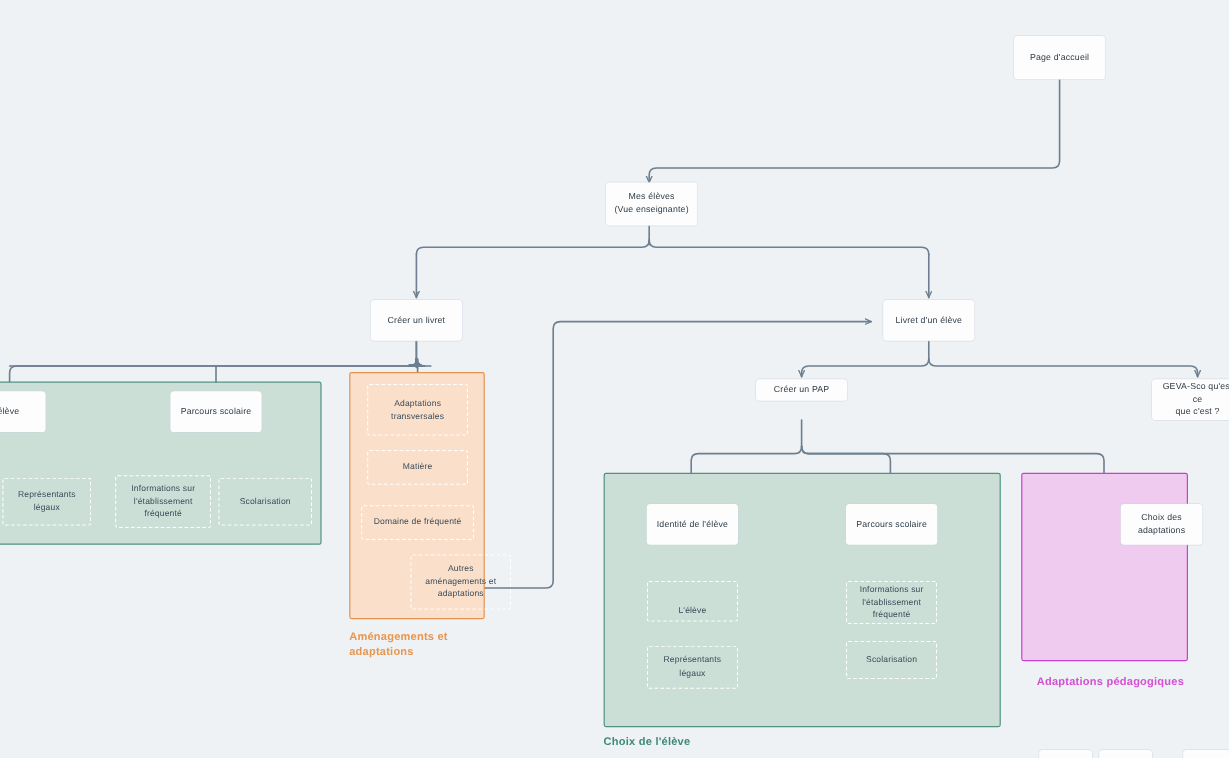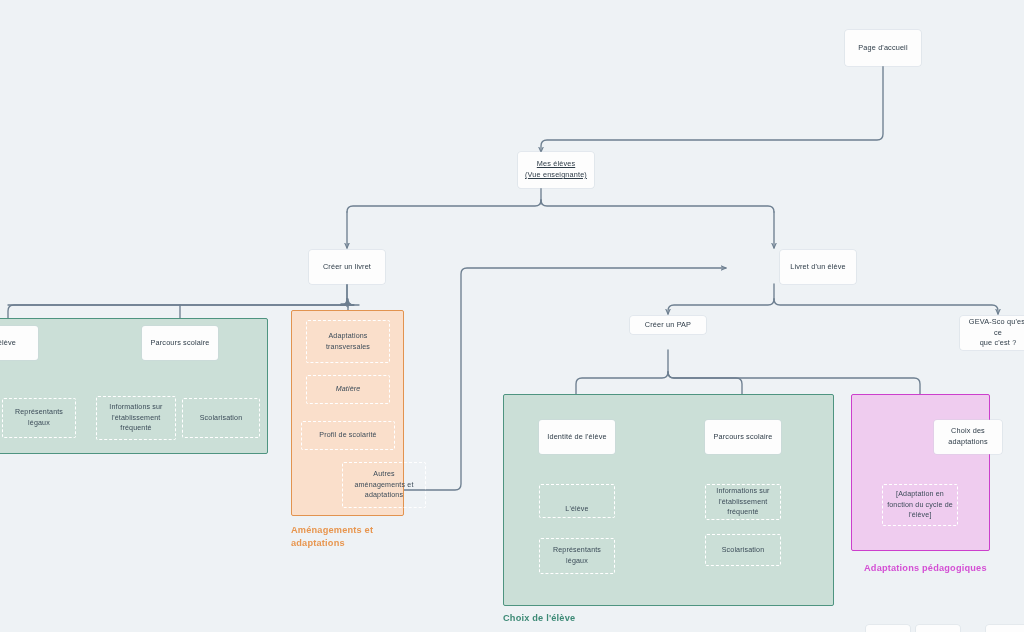--- a/index.html
+++ b/index.html
@@ -156,30 +156,30 @@
   <div class="panel panel-orange" style="left:291px;top:310px;width:113px;height:206px;"></div>
 
   <div class="panel panel-green" style="left:503px;top:394px;width:331px;height:212px;"></div>
 
   <div class="panel panel-purple" style="left:851px;top:394px;width:139px;height:157px;"></div>
 
   <div class="node" style="left:845px;top:30px;width:76px;height:36px;">
     <span>Page d'accueil</span>
   </div>
 
-  <div class="node" style="left:518px;top:152px;width:76px;height:36px;flex-direction:column;text-decoration:underline;">
+  <div class="node" style="left:505px;top:152px;width:76px;height:36px;flex-direction:column;">
     <span>Mes élèves</span>
     <span>(Vue enseignante)</span>
   </div>
 
   <div class="node" style="left:309px;top:250px;width:76px;height:34px;">
     <span>Créer un livret</span>
   </div>
 
-  <div class="node" style="left:736px;top:250px;width:76px;height:34px;margin-left:44px;">
+  <div class="node" style="left:736px;top:250px;width:76px;height:34px;">
     <span>Livret d'un élève</span>
   </div>
 
   <div class="node" style="left:630px;top:316px;width:76px;height:18px;">
     <span>Créer un PAP</span>
   </div>
 
   <div class="node" style="left:960px;top:316px;width:76px;height:34px;flex-direction:column;">
     <span>GEVA-Sco qu'est ce</span>
     <span>que c'est ?</span>
@@ -206,26 +206,26 @@
 
   <div class="dash" style="left:182px;top:398px;width:78px;height:40px;">
     <span>Scolarisation</span>
   </div>
 
   <div class="dash" style="left:306px;top:320px;width:84px;height:43px;flex-direction:column;">
     <span>Adaptations</span>
     <span>transversales</span>
   </div>
 
-  <div class="dash" style="left:306px;top:375px;width:84px;height:29px;font-style:italic;">
+  <div class="dash" style="left:306px;top:375px;width:84px;height:29px;">
     <span>Matière</span>
   </div>
 
   <div class="dash" style="left:301px;top:421px;width:94px;height:29px;">
-    <span>Profil de scolarité</span>
+    <span>Domaine de fréquenté</span>
   </div>
 
   <div class="dash" style="left:306px;top:462px;width:84px;height:46px;flex-direction:column;margin-left:36px;">
     <span>Autres</span>
     <span>aménagements et</span>
     <span>adaptations</span>
   </div>
 
   <div class="caption cap-orange" style="left:291px;top:524px;width:130px;">
     <span>Aménagements et</span><br>
@@ -261,25 +261,20 @@
 
   <div class="caption cap-green" style="left:503px;top:612px;">
     <span>Choix de l'élève</span>
   </div>
 
   <div class="node" style="left:886px;top:420px;width:68px;height:34px;flex-direction:column;margin-left:48px;">
     <span>Choix des</span>
     <span>adaptations</span>
   </div>
 
-  <div class="dash" style="left:882px;top:484px;width:76px;height:42px;flex-direction:column;">
-    <span>[Adaptation en</span>
-    <span>fonction du cycle de</span>
-    <span>l'élève]</span>
-  </div>
 
   <div class="caption cap-purple" style="left:864px;top:562px;">
     <span>Adaptations pédagogiques</span>
   </div>
 
   <div class="stub" style="left:866px;top:625px;width:44px;height:10px;"></div>
   <div class="stub" style="left:916px;top:625px;width:44px;height:10px;"></div>
   <div class="stub" style="left:986px;top:625px;width:44px;height:10px;"></div>
 
 </div>

